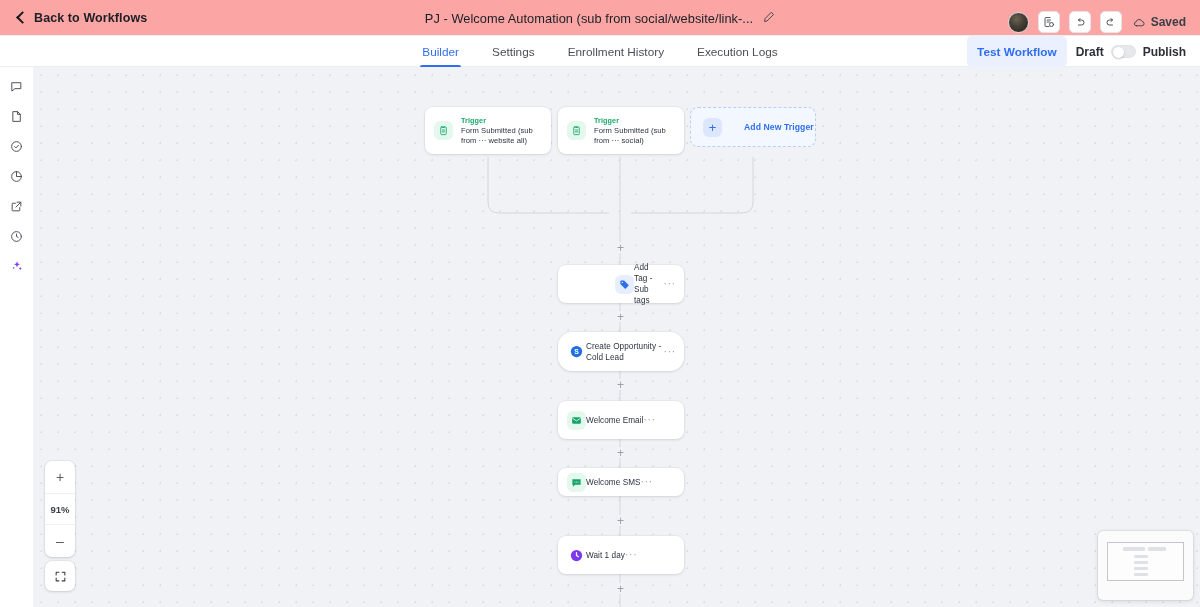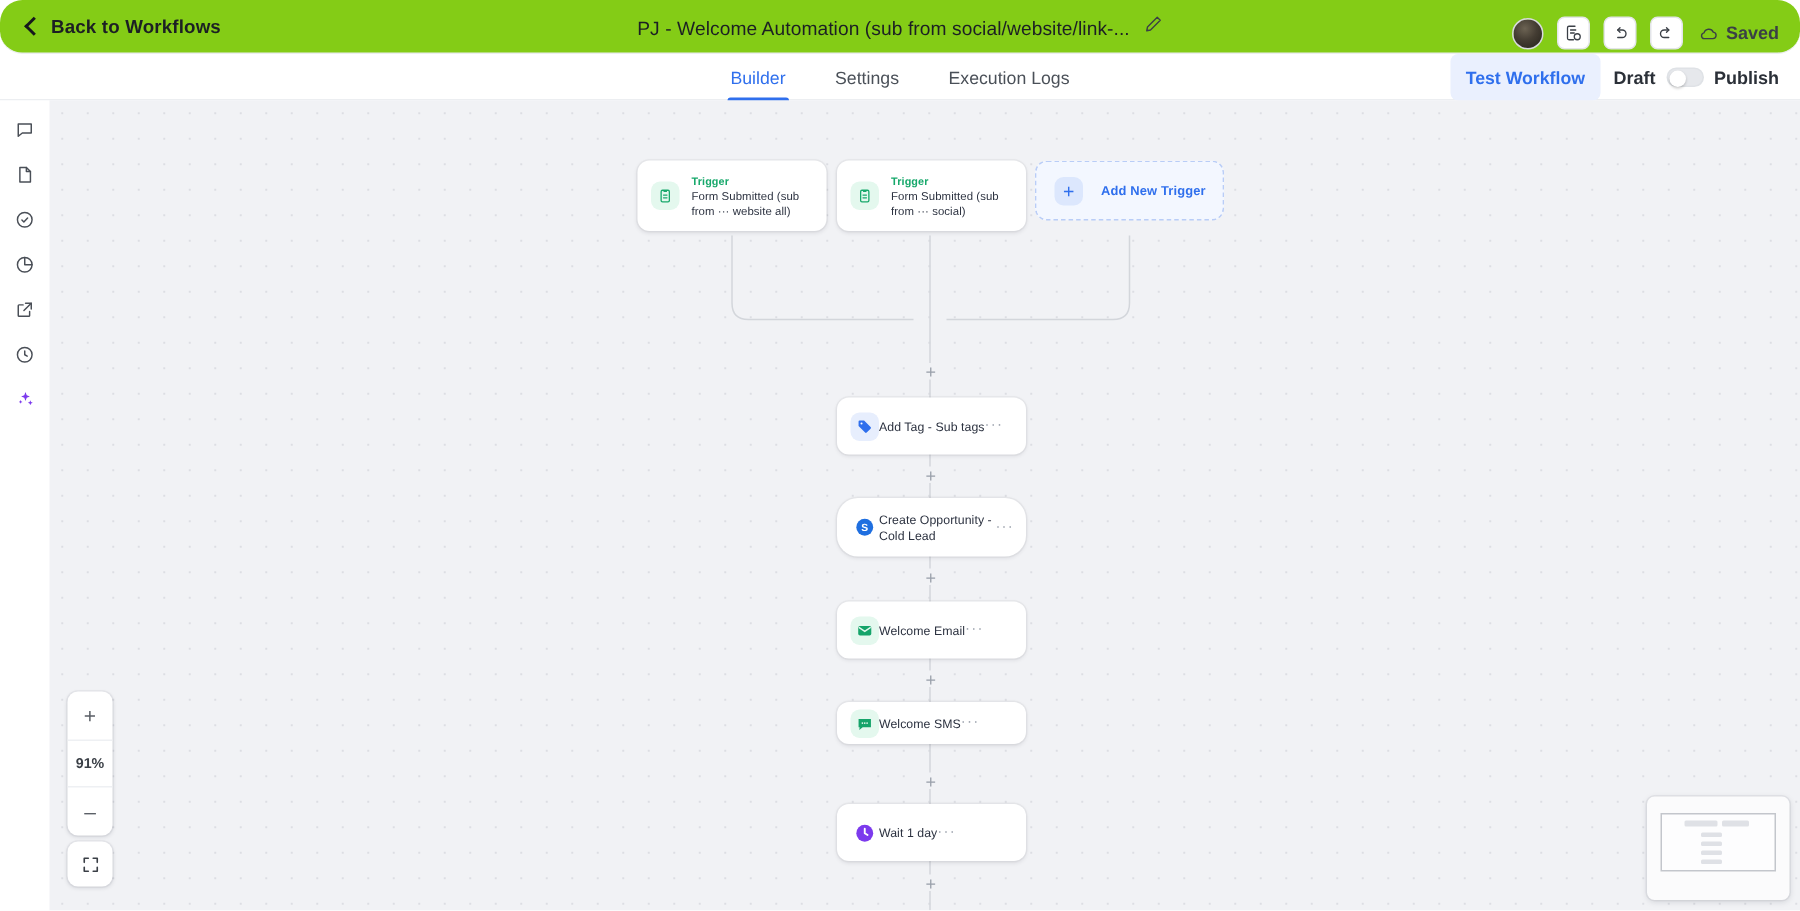--- a/index.html
+++ b/index.html
@@ -7,22 +7,22 @@
     width: 1200px; height: 607px;
     font-family: "Liberation Sans", sans-serif;
     background: #ffffff;
     overflow: hidden;
   }
   .app { position: relative; width: 1200px; height: 607px; }
 
   
   .topbar {
     position: absolute; left: 0; top: 0; width: 1200px; height: 36px;
-    background: #84cc16; border-bottom: 1px solid #eceef1;
-    display: flex; align-items: center; border-radius: 15px;
+    background: #fca5a5; border-bottom: 1px solid #eceef1;
+    display: flex; align-items: center;
   }
   .back-link {
     display: flex; align-items: center; gap: 7px;
     margin-left: 18px; cursor: pointer;
   }
   .back-link .label { font-size: 12.5px; color: #1c1f24; font-weight: 600; letter-spacing: .1px; }
   .chevron-left { width: 9px; height: 9px; border-left: 2px solid #16181c; border-bottom: 2px solid #16181c;
     transform: rotate(45deg); display: inline-block; }
   .doc-title-wrap {
     position: absolute; left: 0; right: 0; top: 0; height: 36px;
@@ -136,21 +136,21 @@
   .add-trigger {
     position: absolute; border: 1px dashed #b9cdf7; background: #f3f7ff;
     border-radius: 8px; display: flex; align-items: center; cursor: pointer;
   }
   .add-trigger .plus-sq {
     width: 19px; height: 19px; border-radius: 6px; background: #dce7fd;
     margin-left: 12px; display: flex; align-items: center; justify-content: center;
     color: #2f6fed; font-size: 13px; line-height: 1; flex: 0 0 auto;
   }
   .add-trigger .att-label {
-    margin-left: 12px; font-size: 8.6px; color: #2f6fed; font-weight: 700; letter-spacing: .1px;
+    margin-left: 22px; font-size: 8.6px; color: #2f6fed; font-weight: 700; letter-spacing: .1px;
   }
 
   
   .conn-plus {
     position: absolute; width: 11px; height: 11px; cursor: pointer;
     display: flex; align-items: center; justify-content: center;
     color: #9aa0ab; font-size: 12px; line-height: 1; font-weight: 400;
     background: #f1f2f5;
   }
 
@@ -234,20 +234,21 @@
         </svg>
         <span class="txt">Saved</span>
       </div>
     </div>
   </div>
 
   <div class="tabrow">
     <div class="tabs">
       <div class="tab active">Builder</div>
       <div class="tab">Settings</div>
+      <div class="tab">Enrollment History</div>
       <div class="tab">Execution Logs</div>
     </div>
     <div class="tabrow-right">
       <button class="test-btn">Test Workflow</button>
       <div class="publish-group">
         <span class="pg-label">Draft</span>
         <div class="toggle">
             <div class="knob"></div>
           </div>
         <span class="pg-label">Publish</span>
@@ -342,21 +343,21 @@
         <div class="node-kicker">Trigger</div>
         <div class="node-label">Form Submitted (sub from ··· social)</div>
       </div>
     </div>
 
     <div class="add-trigger" style="left:657px; top:40px; width:126px; height:40px;">
       <div class="plus-sq">+</div>
       <span class="att-label">Add New Trigger</span>
     </div>
 
-    <div class="node" style="left:525px; top:198px; width:126px; height:38px;">
+    <div class="node" style="left:525px; top:198px; width:126px; height:38px;padding-left:48px;">
       <div class="node-ico ico-blue">
         <svg width="11" height="11" viewBox="0 0 24 24" fill="#2f6fed">
           <path d="M11 3H4.5A1.5 1.5 0 0 0 3 4.5V11l9.5 9.5a1.6 1.6 0 0 0 2.3 0l5.7-5.7a1.6 1.6 0 0 0 0-2.3z"></path>
           <circle cx="7.3" cy="7.3" r="1.5" fill="#fff"></circle>
         </svg>
       </div>
       <div class="node-title">Add Tag - Sub tags</div>
       <div class="node-dots">···</div>
     </div>
 

